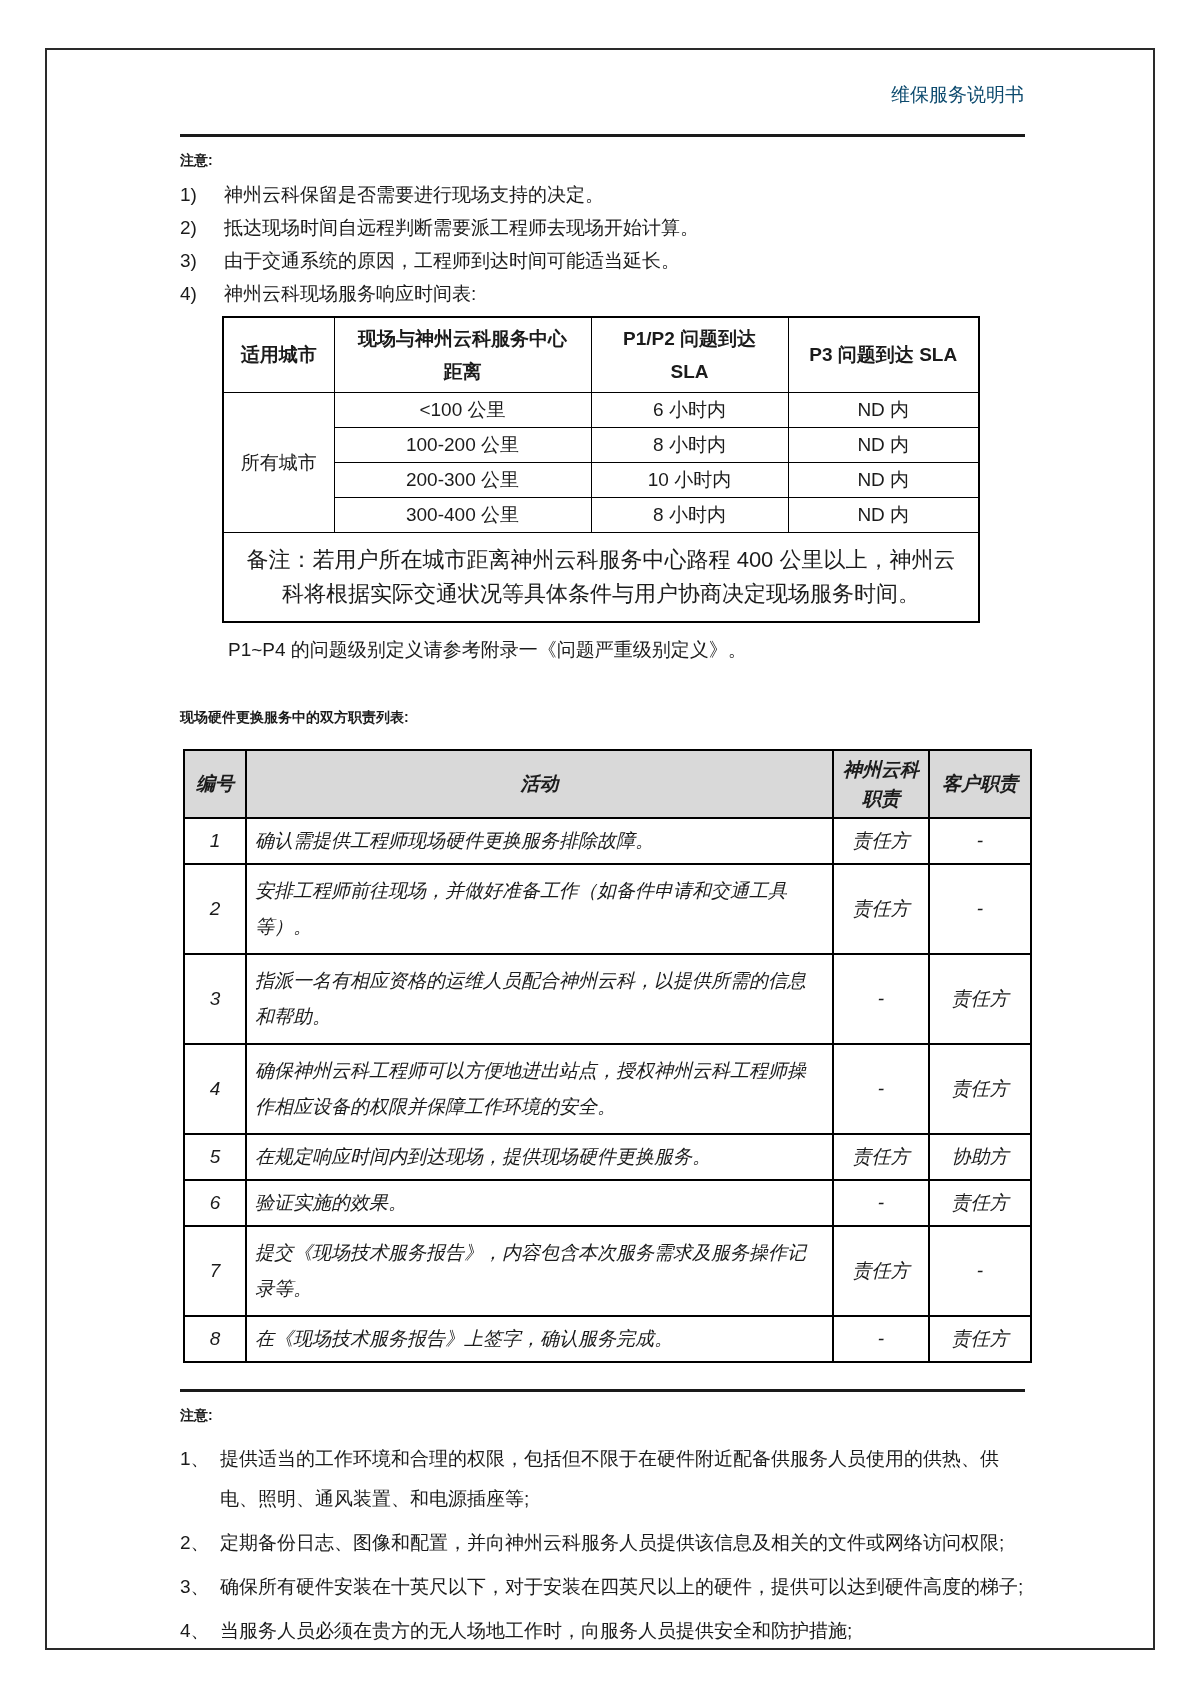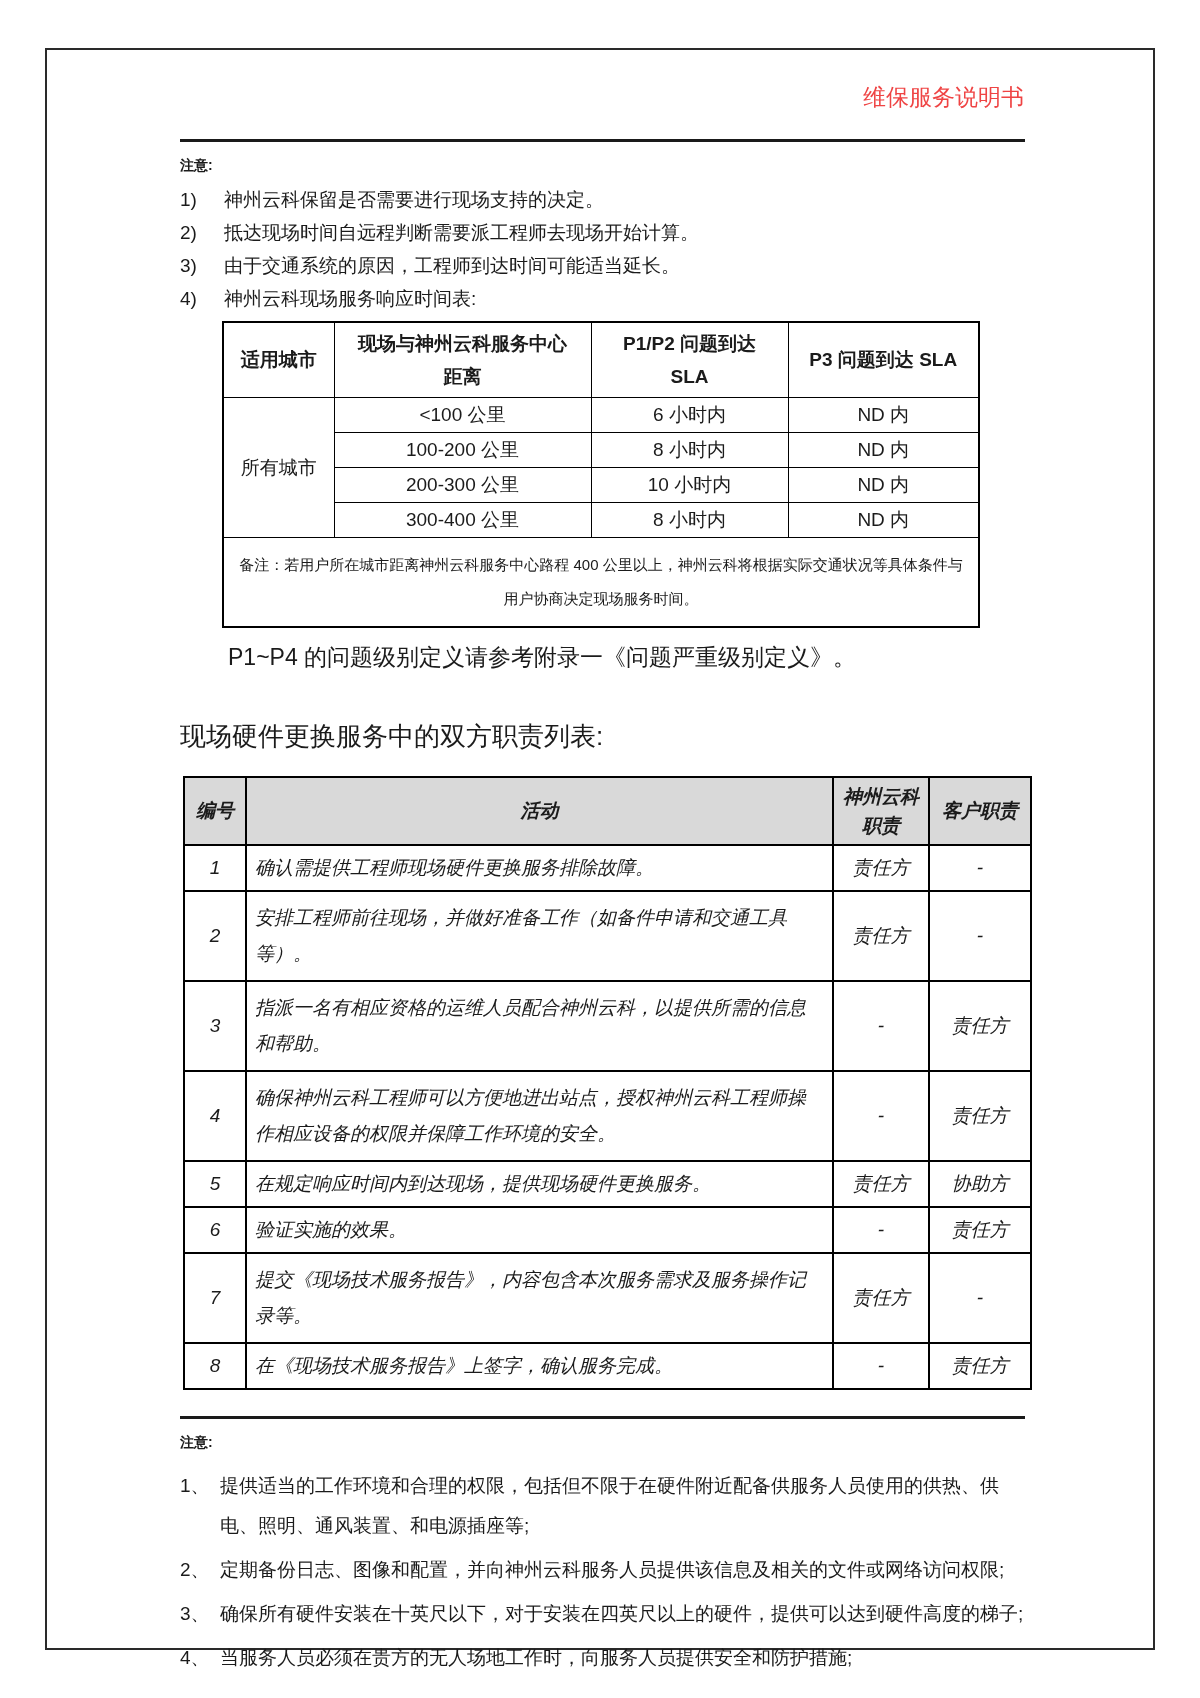--- a/index.html
+++ b/index.html
@@ -19,22 +19,22 @@
   }
   .content{
     position:absolute;
     left:180px;top:0;width:850px;
   }
   .doc-header{
     margin-top:82px;
     text-align:right;
     padding-right:6px;
     font-family:"Liberation Serif","DejaVu Serif",serif;
-    font-size:23px;
-    color:#ef4444;
+    font-size:19px;
+    color:#0c4a6e;
   }
   .thick-rule{
     margin-top:26px;
     width:845px;height:3px;
     background:#1a1a1a;
   }
   .thick-rule.rule2{margin-top:26px;}
   .notice-label{
     margin:15px 0 0 0;
     font-size:14px;font-weight:bold;
@@ -70,31 +70,31 @@
     text-align:center;
     line-height:1.75;
     background:#ffffff;
   }
   .sla-table td{height:34px;padding:0 14px;text-align:center;}
   .sla-table td.city{text-align:center;padding:0;}
   .sla-table tr.note-row td{
     height:auto;
     padding:10px 14px;
     line-height:34px;
-    font-size:15px;
+    font-size:22px;
   }
 
   .p-note{
     margin:14px 0 17px 48px;
-    font-size:23px;
+    font-size:19px;
   }
   .section-title{
     margin:46px 0 0 0;
-    font-size:26px;
-    font-weight:normal;
+    font-size:14px;
+    font-weight:bold;
   }
 
   
   .resp-table{
     margin:22px 0 0 3px;
     width:847px;
     border:2.5px solid #000;
     font-style:italic;
   }
   .resp-table th,.resp-table td{border:2px solid #000;}

